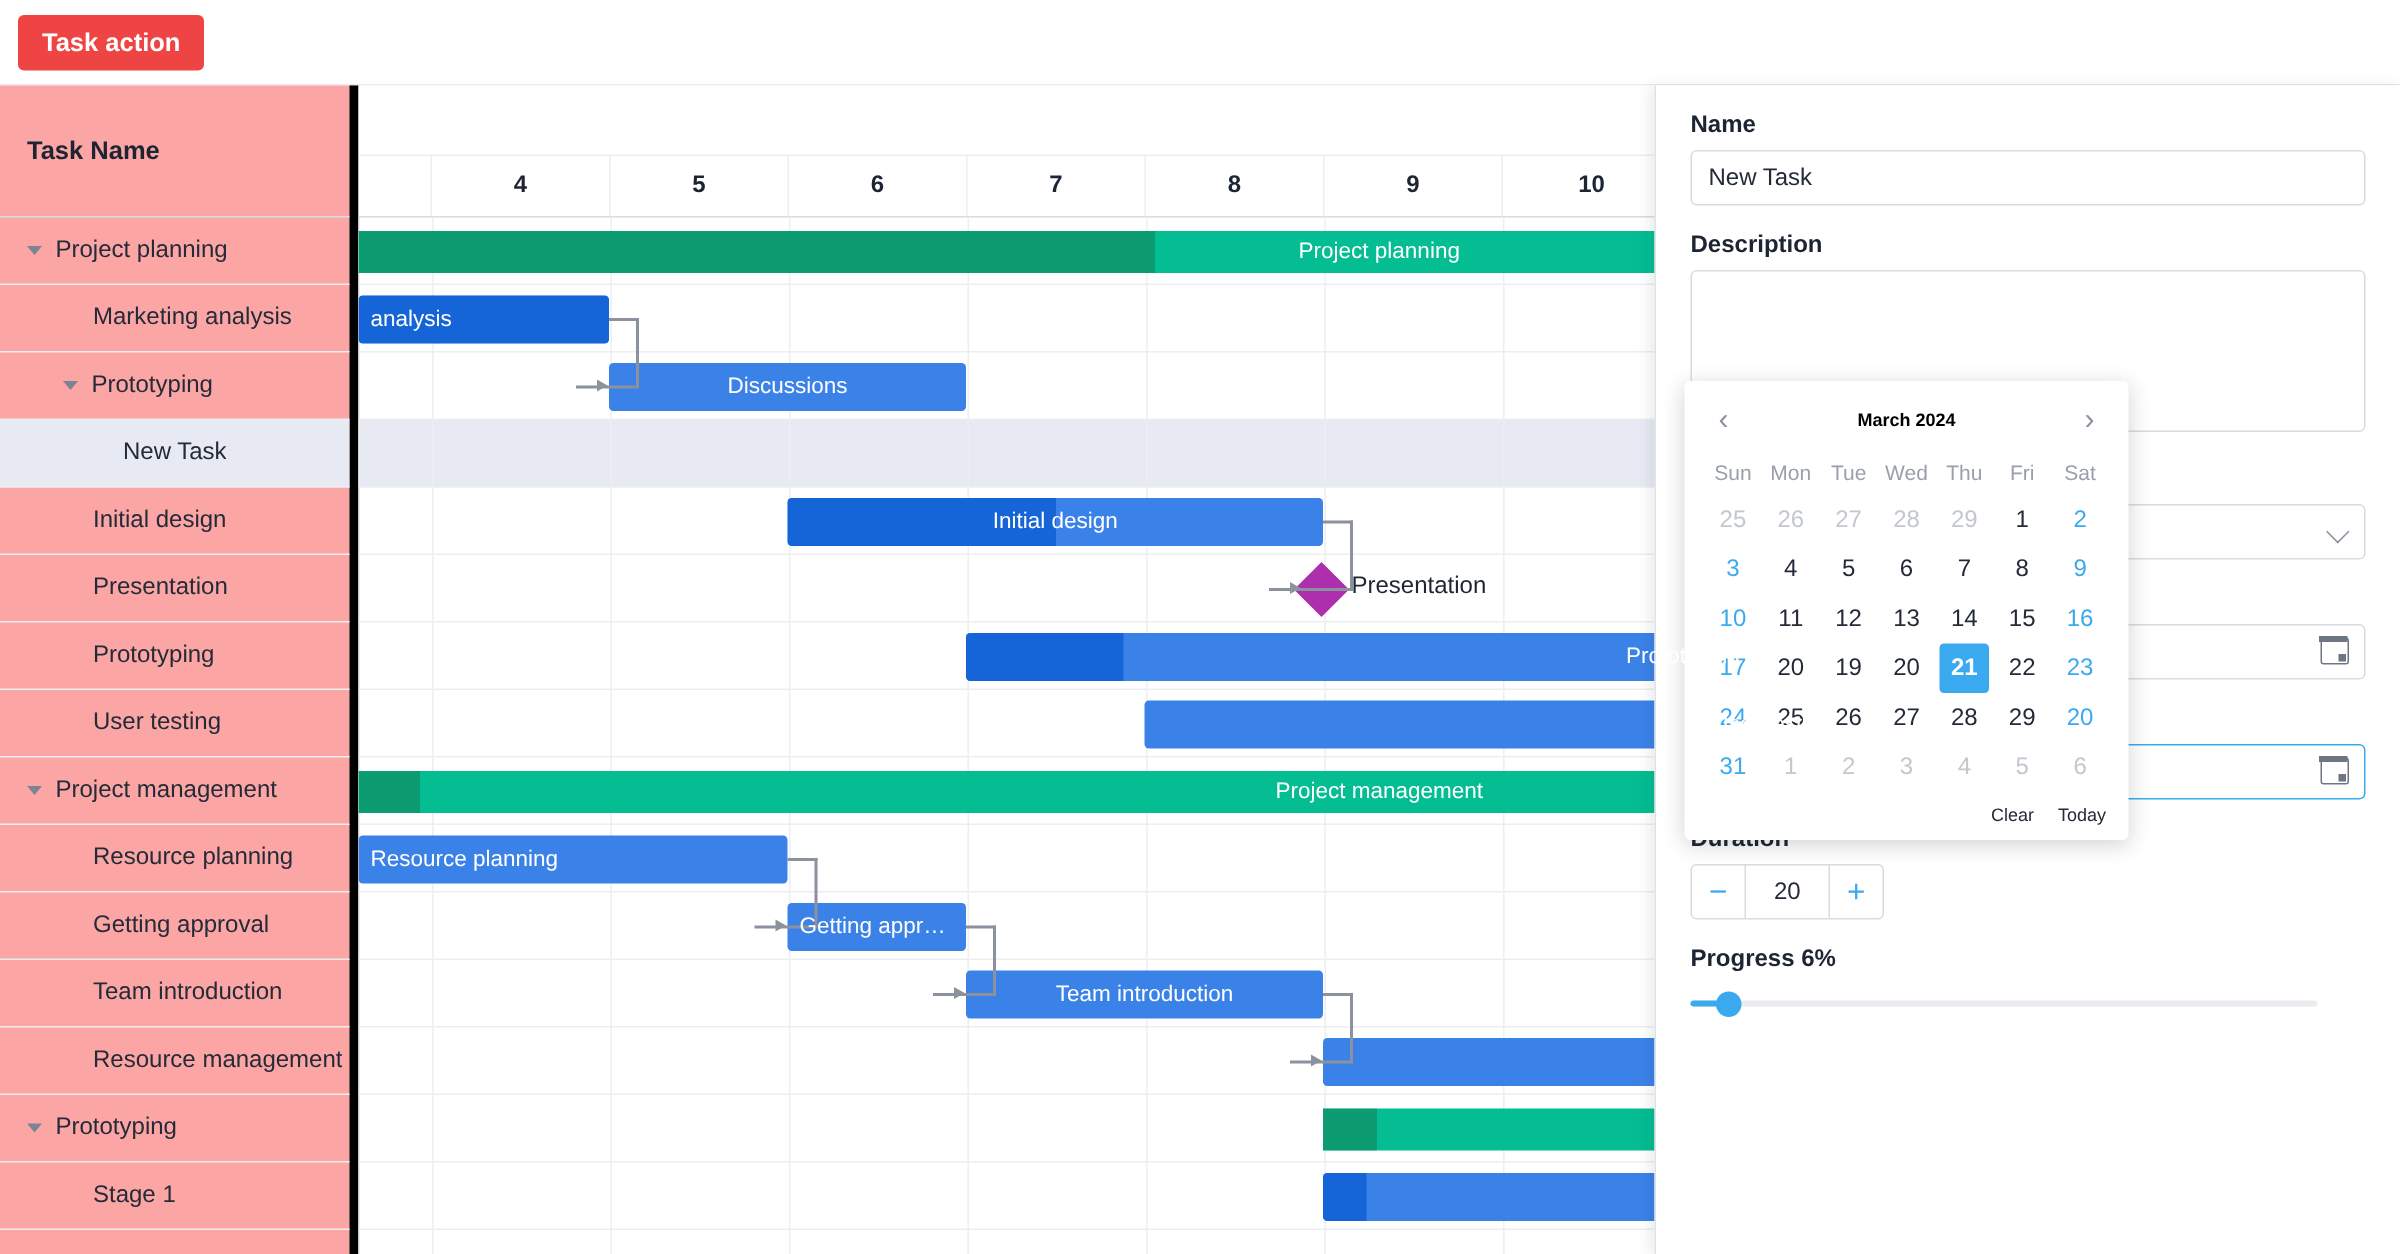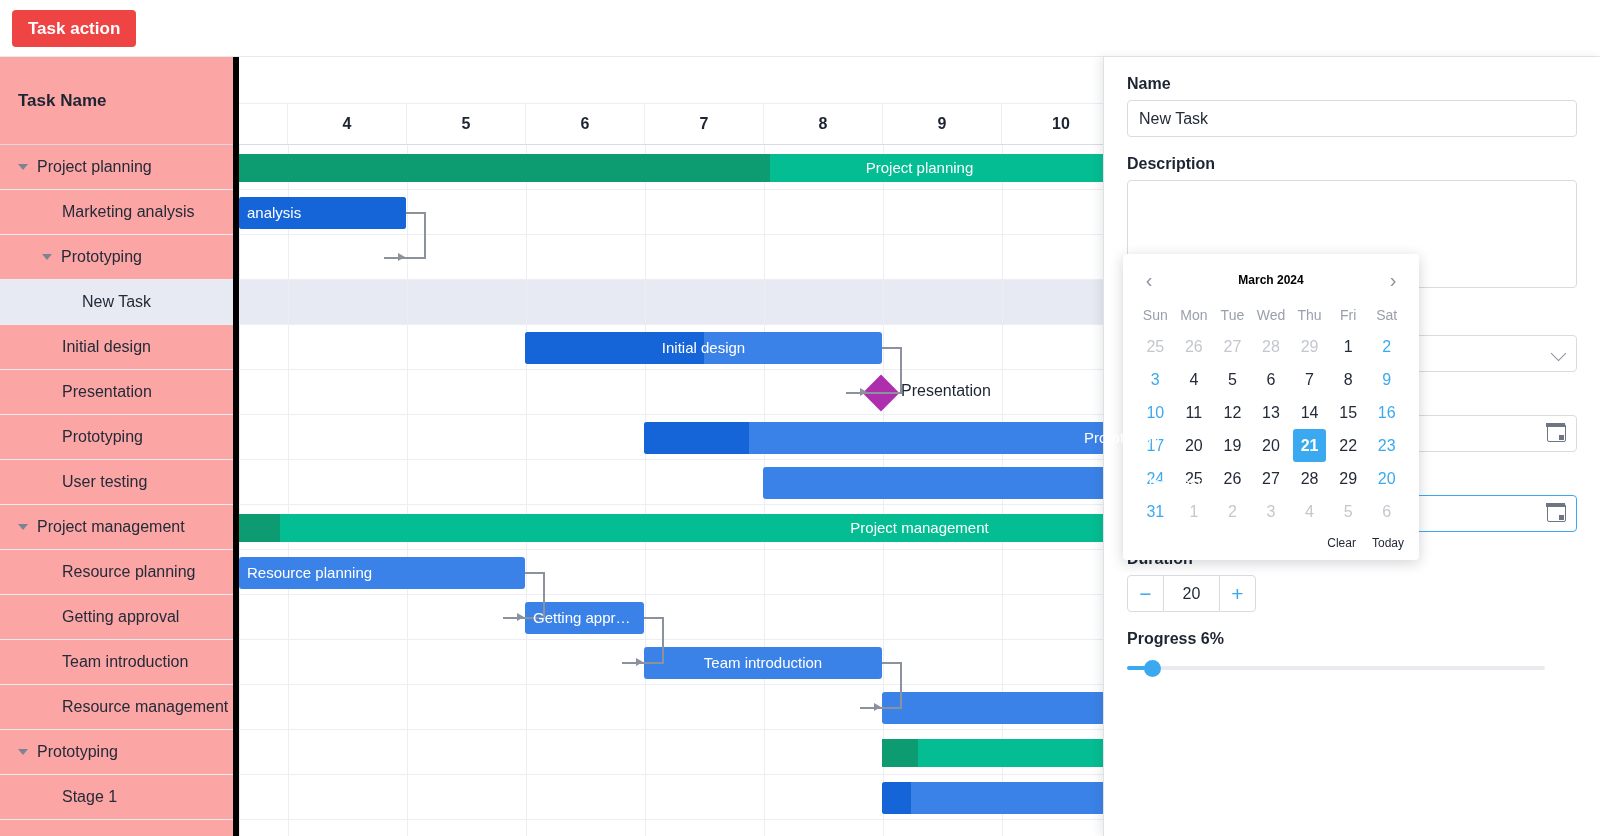--- a/index.html
+++ b/index.html
@@ -344,20 +344,24 @@
         <div class="tl-vline" style="left: 1239px;"></div>
         <div class="tl-vline" style="left: 1358px;"></div>
         <div class="tl-vline" style="left: 0px;"></div>
         <div class="bar summary" style="left: 0px; width: 1361px; top: 8.5px; height: 28px; background: rgb(4, 189, 146);">
           <div class="bar-prog" style="width: 39%; background: rgb(13, 155, 114);"></div>
           <div class="bar-label">Project planning</div>
         </div>
         <div class="bar" style="left: 0px; width: 167px; top: 51.5px; height: 32px; background: rgb(59, 130, 232);">
           <div class="bar-prog" style="width: 100%; background: rgb(21, 101, 216);"></div>
           <div class="bar-label lbl-left">analysis</div>
+        </div>
+        <div class="bar" style="left: 167px; width: 238px; top: 96.5px; height: 32px; background: rgb(59, 130, 232);">
+          <div class="bar-prog" style="width: 0%; background: rgb(21, 101, 216);"></div>
+          <div class="bar-label">Discussions</div>
         </div>
         <div class="bar" style="left: 286px; width: 357px; top: 186.5px; height: 32px; background: rgb(59, 130, 232);">
           <div class="bar-prog" style="width: 50%; background: rgb(21, 101, 216);"></div>
           <div class="bar-label">Initial design</div>
         </div>
         <div class="bar" style="left: 405px; width: 956px; top: 276.5px; height: 32px; background: rgb(59, 130, 232);">
           <div class="bar-prog" style="width: 11%; background: rgb(21, 101, 216);"></div>
           <div class="bar-label">Prototyping</div>
         </div>
         <div class="bar" style="left: 524px; width: 837px; top: 321.5px; height: 32px; background: rgb(59, 130, 232);">

